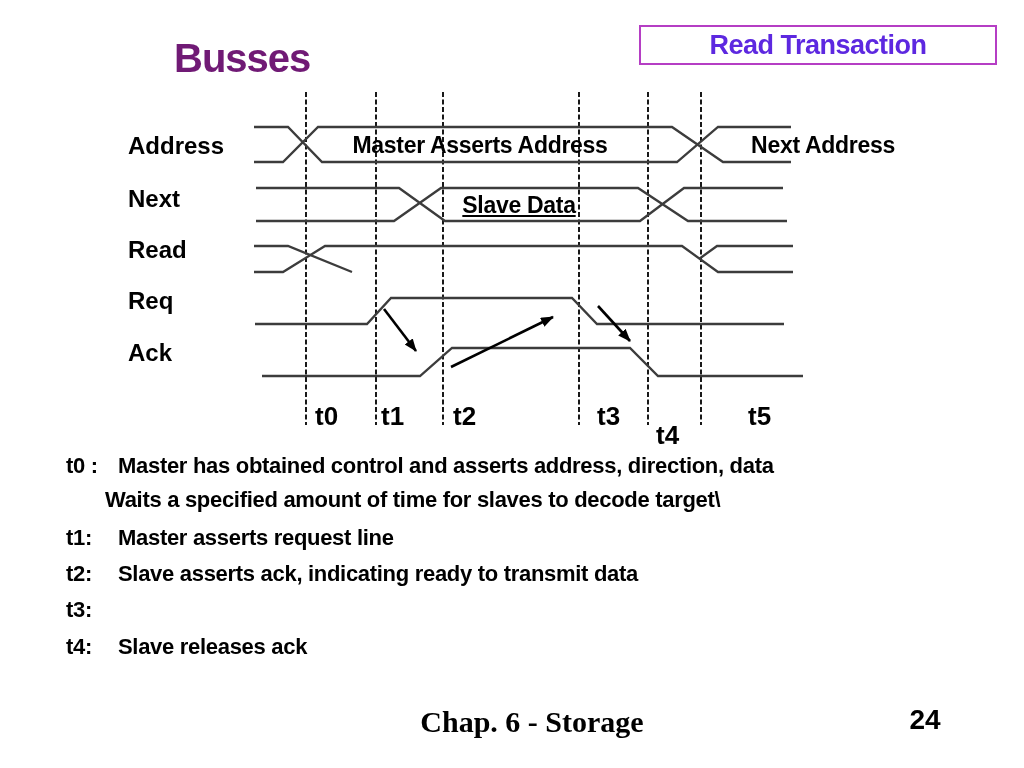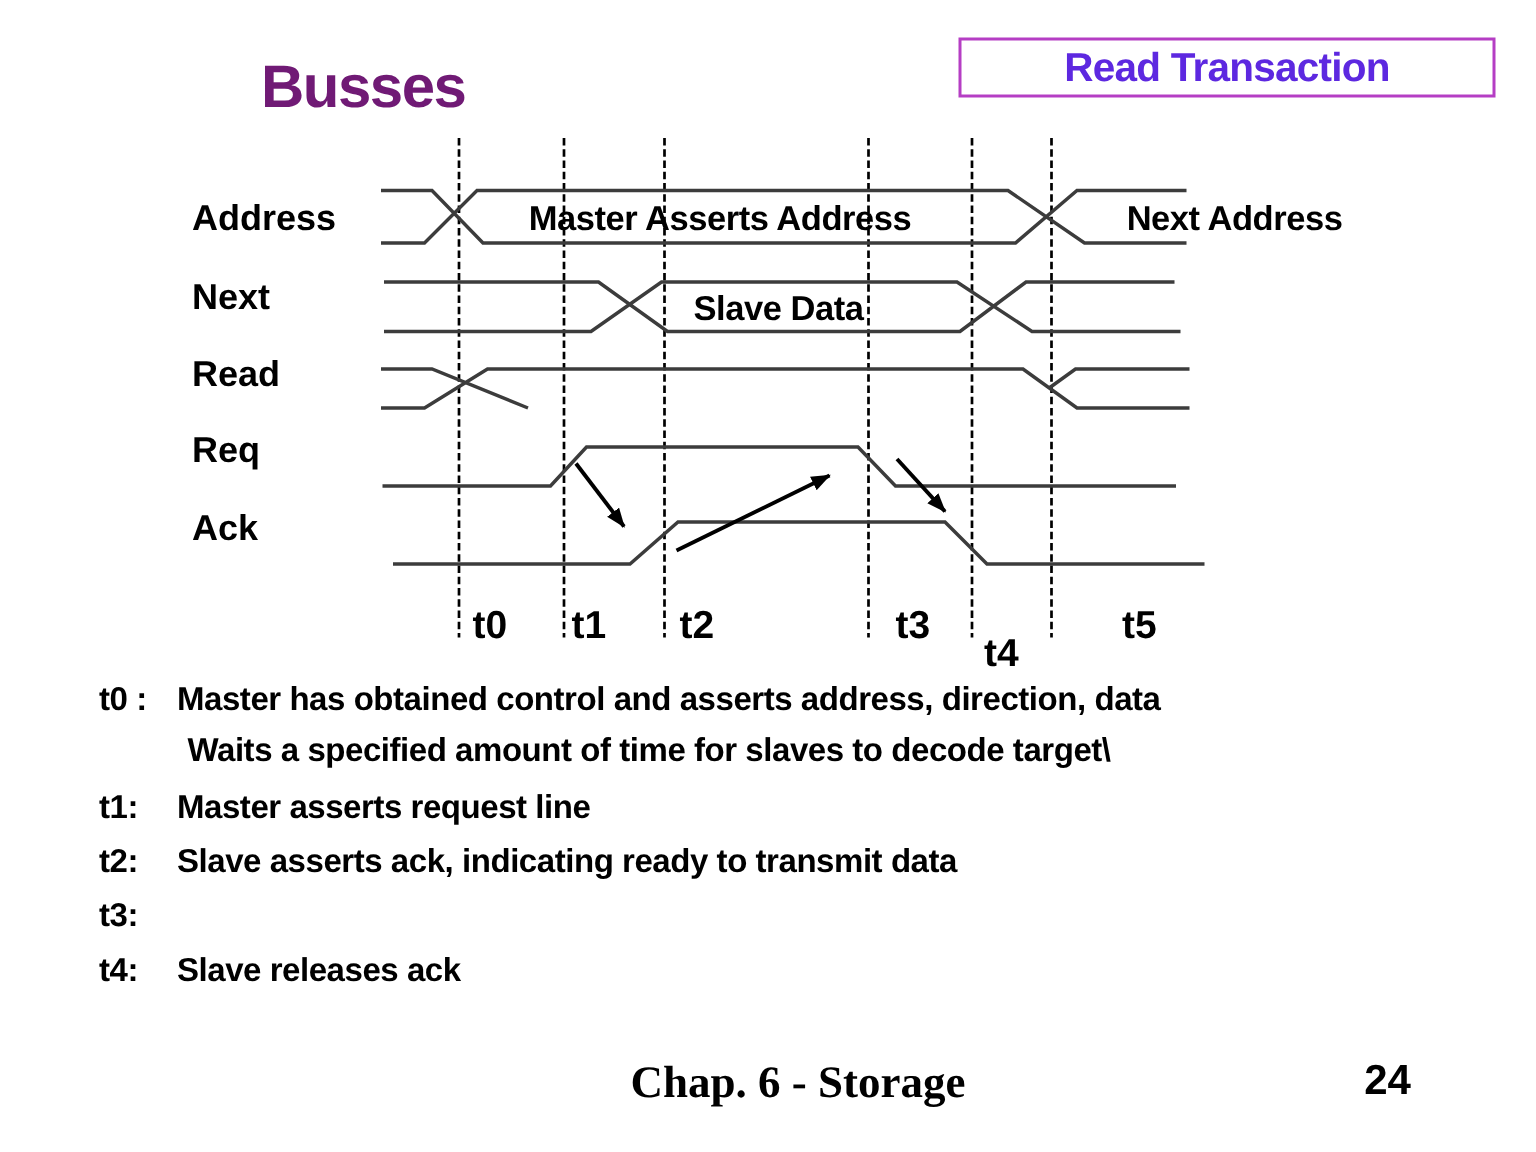--- a/index.html
+++ b/index.html
@@ -60,34 +60,34 @@
 </div>
 
 <div class="abs sig-label" style="left:128px;top:134px;">Address</div>
 <div class="abs sig-label" style="left:128px;top:187px;">Next</div>
 <div class="abs sig-label" style="left:128px;top:238px;">Read</div>
 <div class="abs sig-label" style="left:128px;top:289px;">Req</div>
 <div class="abs sig-label" style="left:128px;top:341px;">Ack</div>
 
 <div class="abs bus-text" style="left:480px;top:134px;">Master Asserts Address</div>
 <div class="abs bus-text" style="left:823px;top:134px;">Next Address</div>
-<div class="abs bus-text" style="left:519px;top:194px;">Slave Data</div>
+<div class="abs bus-text" style="left:519px;top:194px;text-decoration:underline;">Slave Data</div>
 
 <div class="abs t-label" style="left:315px;top:403px;">t0</div>
 <div class="abs t-label" style="left:381px;top:403px;">t1</div>
 <div class="abs t-label" style="left:453px;top:403px;">t2</div>
 <div class="abs t-label" style="left:597px;top:403px;">t3</div>
 <div class="abs t-label" style="left:656px;top:422px;">t4</div>
 <div class="abs t-label" style="left:748px;top:403px;">t5</div>
 
 <div class="abs note-row" style="left:66px;top:455px;">
   <span class="note-label">t0 :</span>
   <span>Master has obtained control and asserts address, direction, data</span>
 </div>
-<div class="abs note-row" style="left:73px;top:489px;">
+<div class="abs note-row" style="left:53px;top:489px;">
   <span class="note-label"></span>
   <span>Waits a specified amount of time for slaves to decode target\</span>
 </div>
 <div class="abs note-row" style="left:66px;top:527px;">
   <span class="note-label">t1:</span>
   <span>Master asserts request line</span>
 </div>
 <div class="abs note-row" style="left:66px;top:563px;">
   <span class="note-label">t2:</span>
   <span>Slave asserts ack, indicating ready to transmit data</span>

